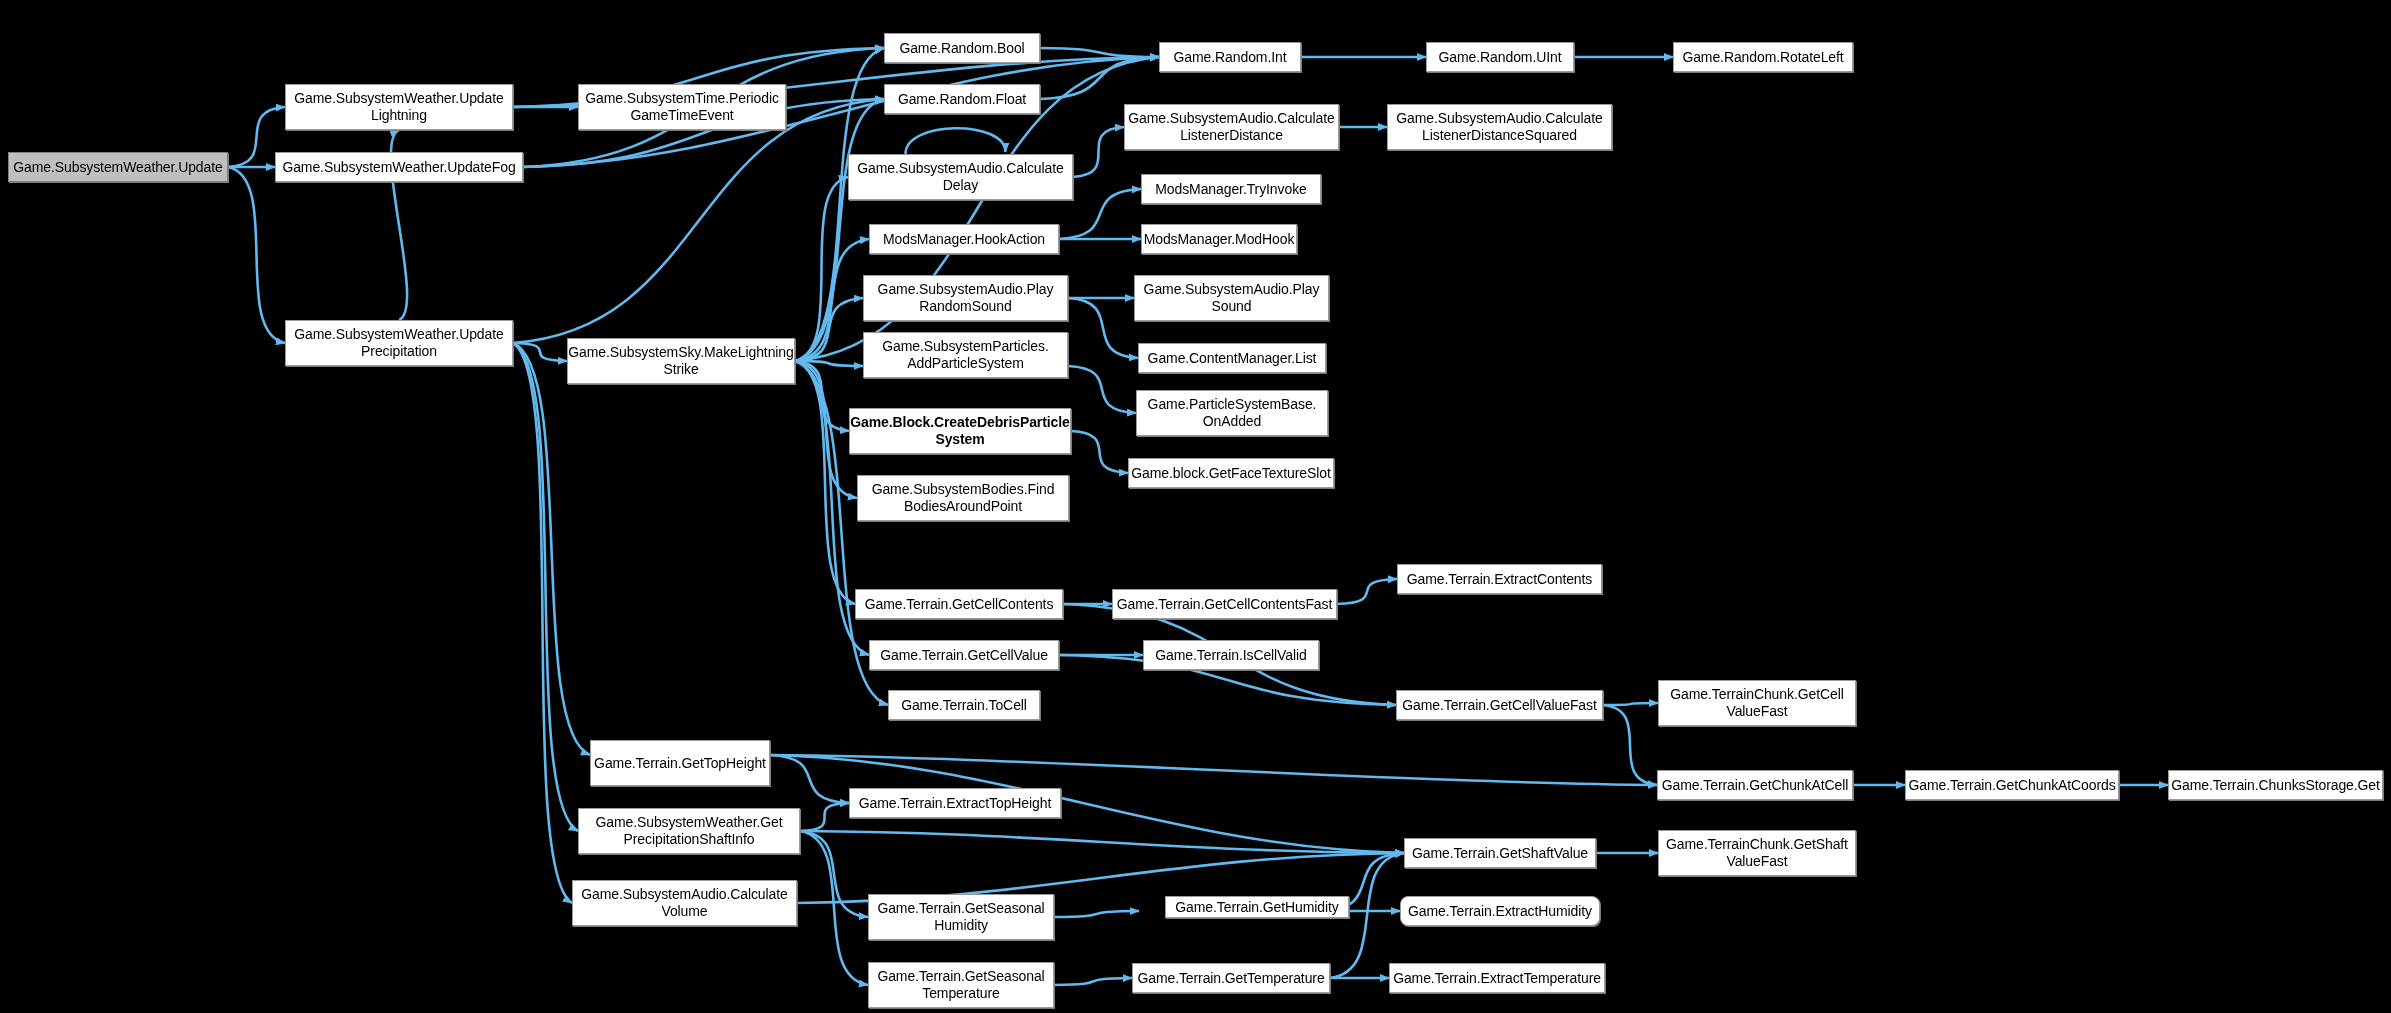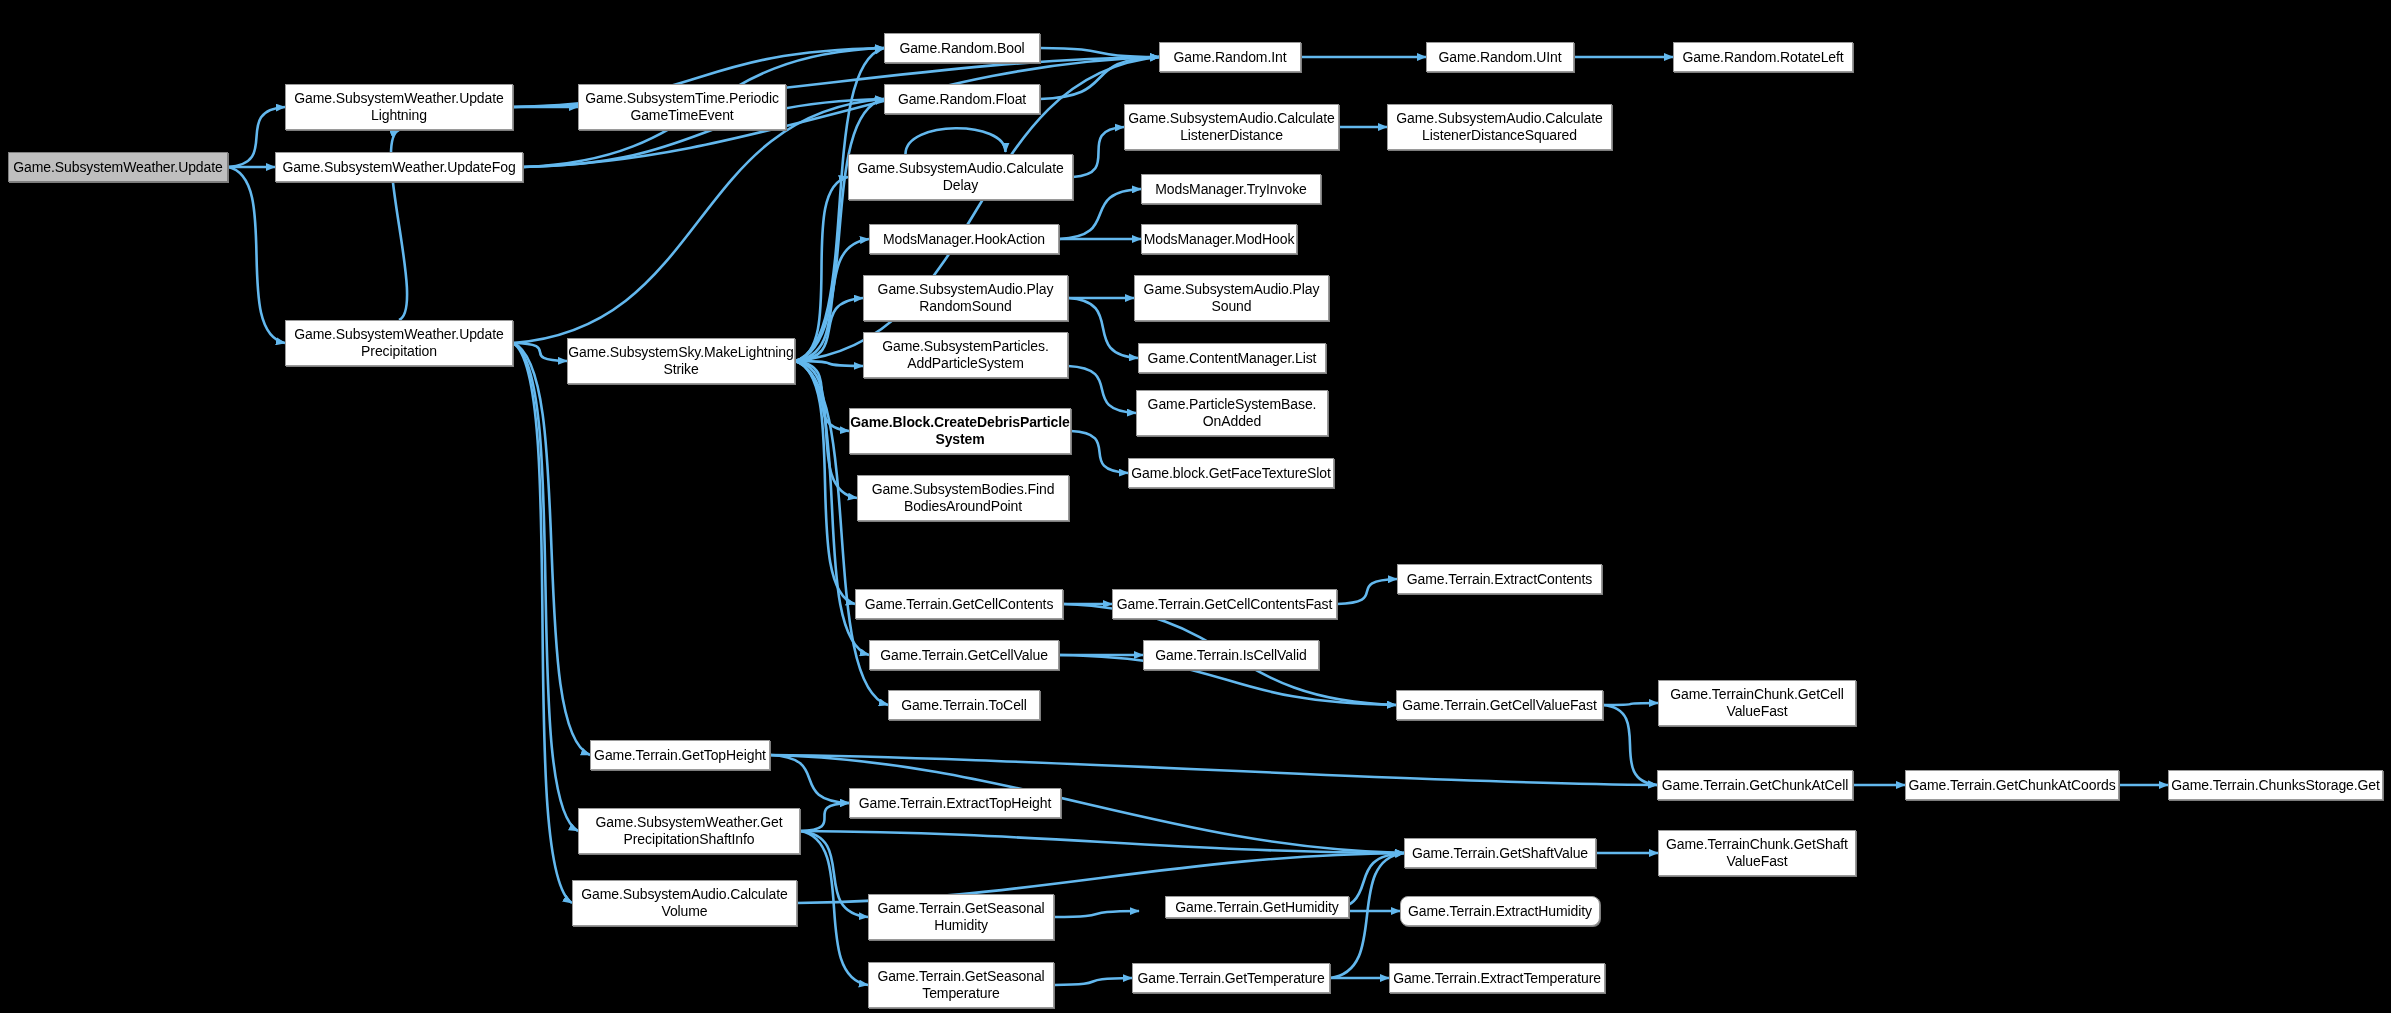--- a/index.html
+++ b/index.html
@@ -164,21 +164,21 @@
       <div class="node" style="left: 1673px; top: 42px; width: 180px; height: 30px;"><span>Game.Random.RotateLeft</span></div>
       <div class="node" style="left: 855px; top: 589px; width: 208px; height: 30px;"><span>Game.Terrain.GetCellContents</span></div>
       <div class="node" style="left: 869px; top: 640px; width: 190px; height: 30px;"><span>Game.Terrain.GetCellValue</span></div>
       <div class="node" style="left: 888px; top: 690px; width: 152px; height: 30px;"><span>Game.Terrain.ToCell</span></div>
       <div class="node" style="left: 1112px; top: 589px; width: 225px; height: 30px;"><span>Game.Terrain.GetCellContentsFast</span></div>
       <div class="node" style="left: 1143px; top: 640px; width: 176px; height: 30px;"><span>Game.Terrain.IsCellValid</span></div>
       <div class="node" style="left: 1397px; top: 564px; width: 205px; height: 30px;"><span>Game.Terrain.ExtractContents</span></div>
       <div class="node" style="left: 1396px; top: 690px; width: 207px; height: 30px;"><span>Game.Terrain.GetCellValueFast</span></div>
       <div class="node" style="left: 1658px; top: 680px; width: 198px; height: 46px;"><span>Game.TerrainChunk.GetCell
 ValueFast</span></div>
-      <div class="node" style="left: 590px; top: 740px; width: 180px; height: 30px;"><span>Game.Terrain.GetTopHeight</span></div>
+      <div class="node" style="left: 590px; top: 740px; width: 180px; height: 46px;"><span>Game.Terrain.GetTopHeight</span></div>
       <div class="node" style="left: 849px; top: 788px; width: 212px; height: 30px;"><span>Game.Terrain.ExtractTopHeight</span></div>
       <div class="node" style="left: 578px; top: 808px; width: 222px; height: 46px;"><span>Game.SubsystemWeather.Get
 PrecipitationShaftInfo</span></div>
       <div class="node" style="left: 572px; top: 880px; width: 225px; height: 46px;"><span>Game.SubsystemAudio.Calculate
 Volume</span></div>
       <div class="node" style="left: 868px; top: 894px; width: 186px; height: 46px;"><span>Game.Terrain.GetSeasonal
 Humidity</span></div>
       <div class="node" style="left: 868px; top: 962px; width: 186px; height: 46px;"><span>Game.Terrain.GetSeasonal
 Temperature</span></div>
       <div class="node" style="left: 1139px; top: 896px; width: 184px; height: 22px; margin-left: 26px;"><span>Game.Terrain.GetHumidity</span></div>

